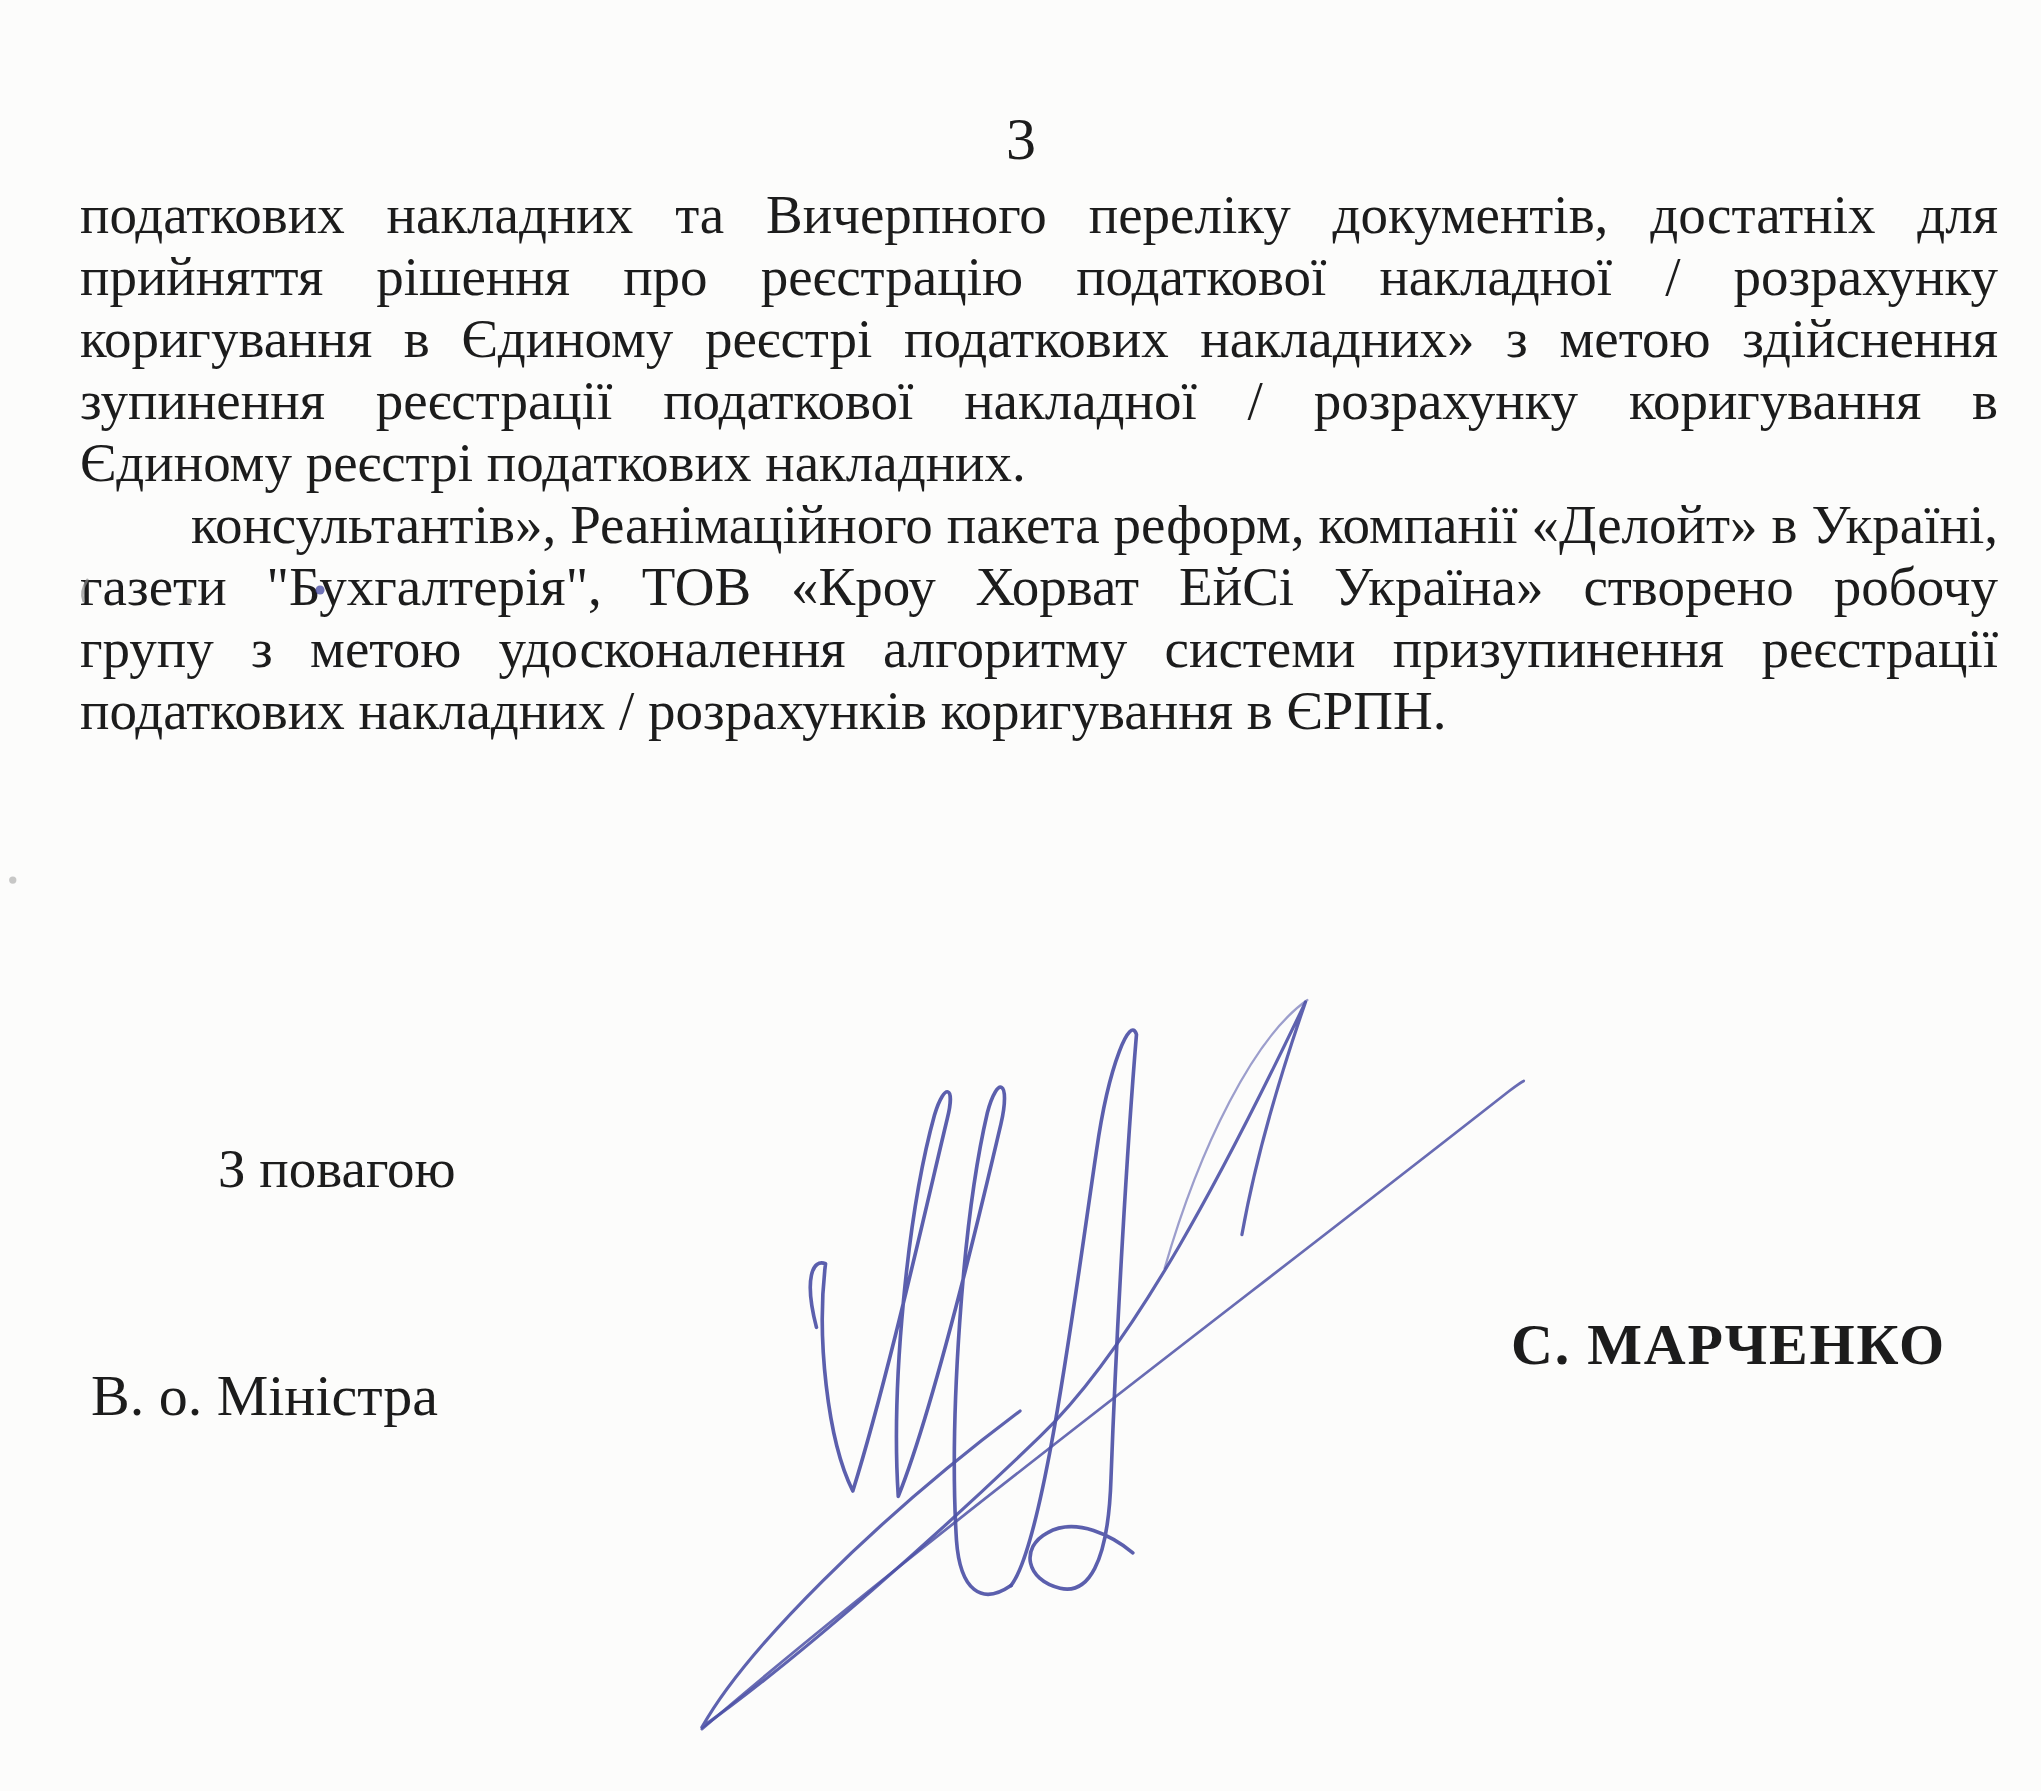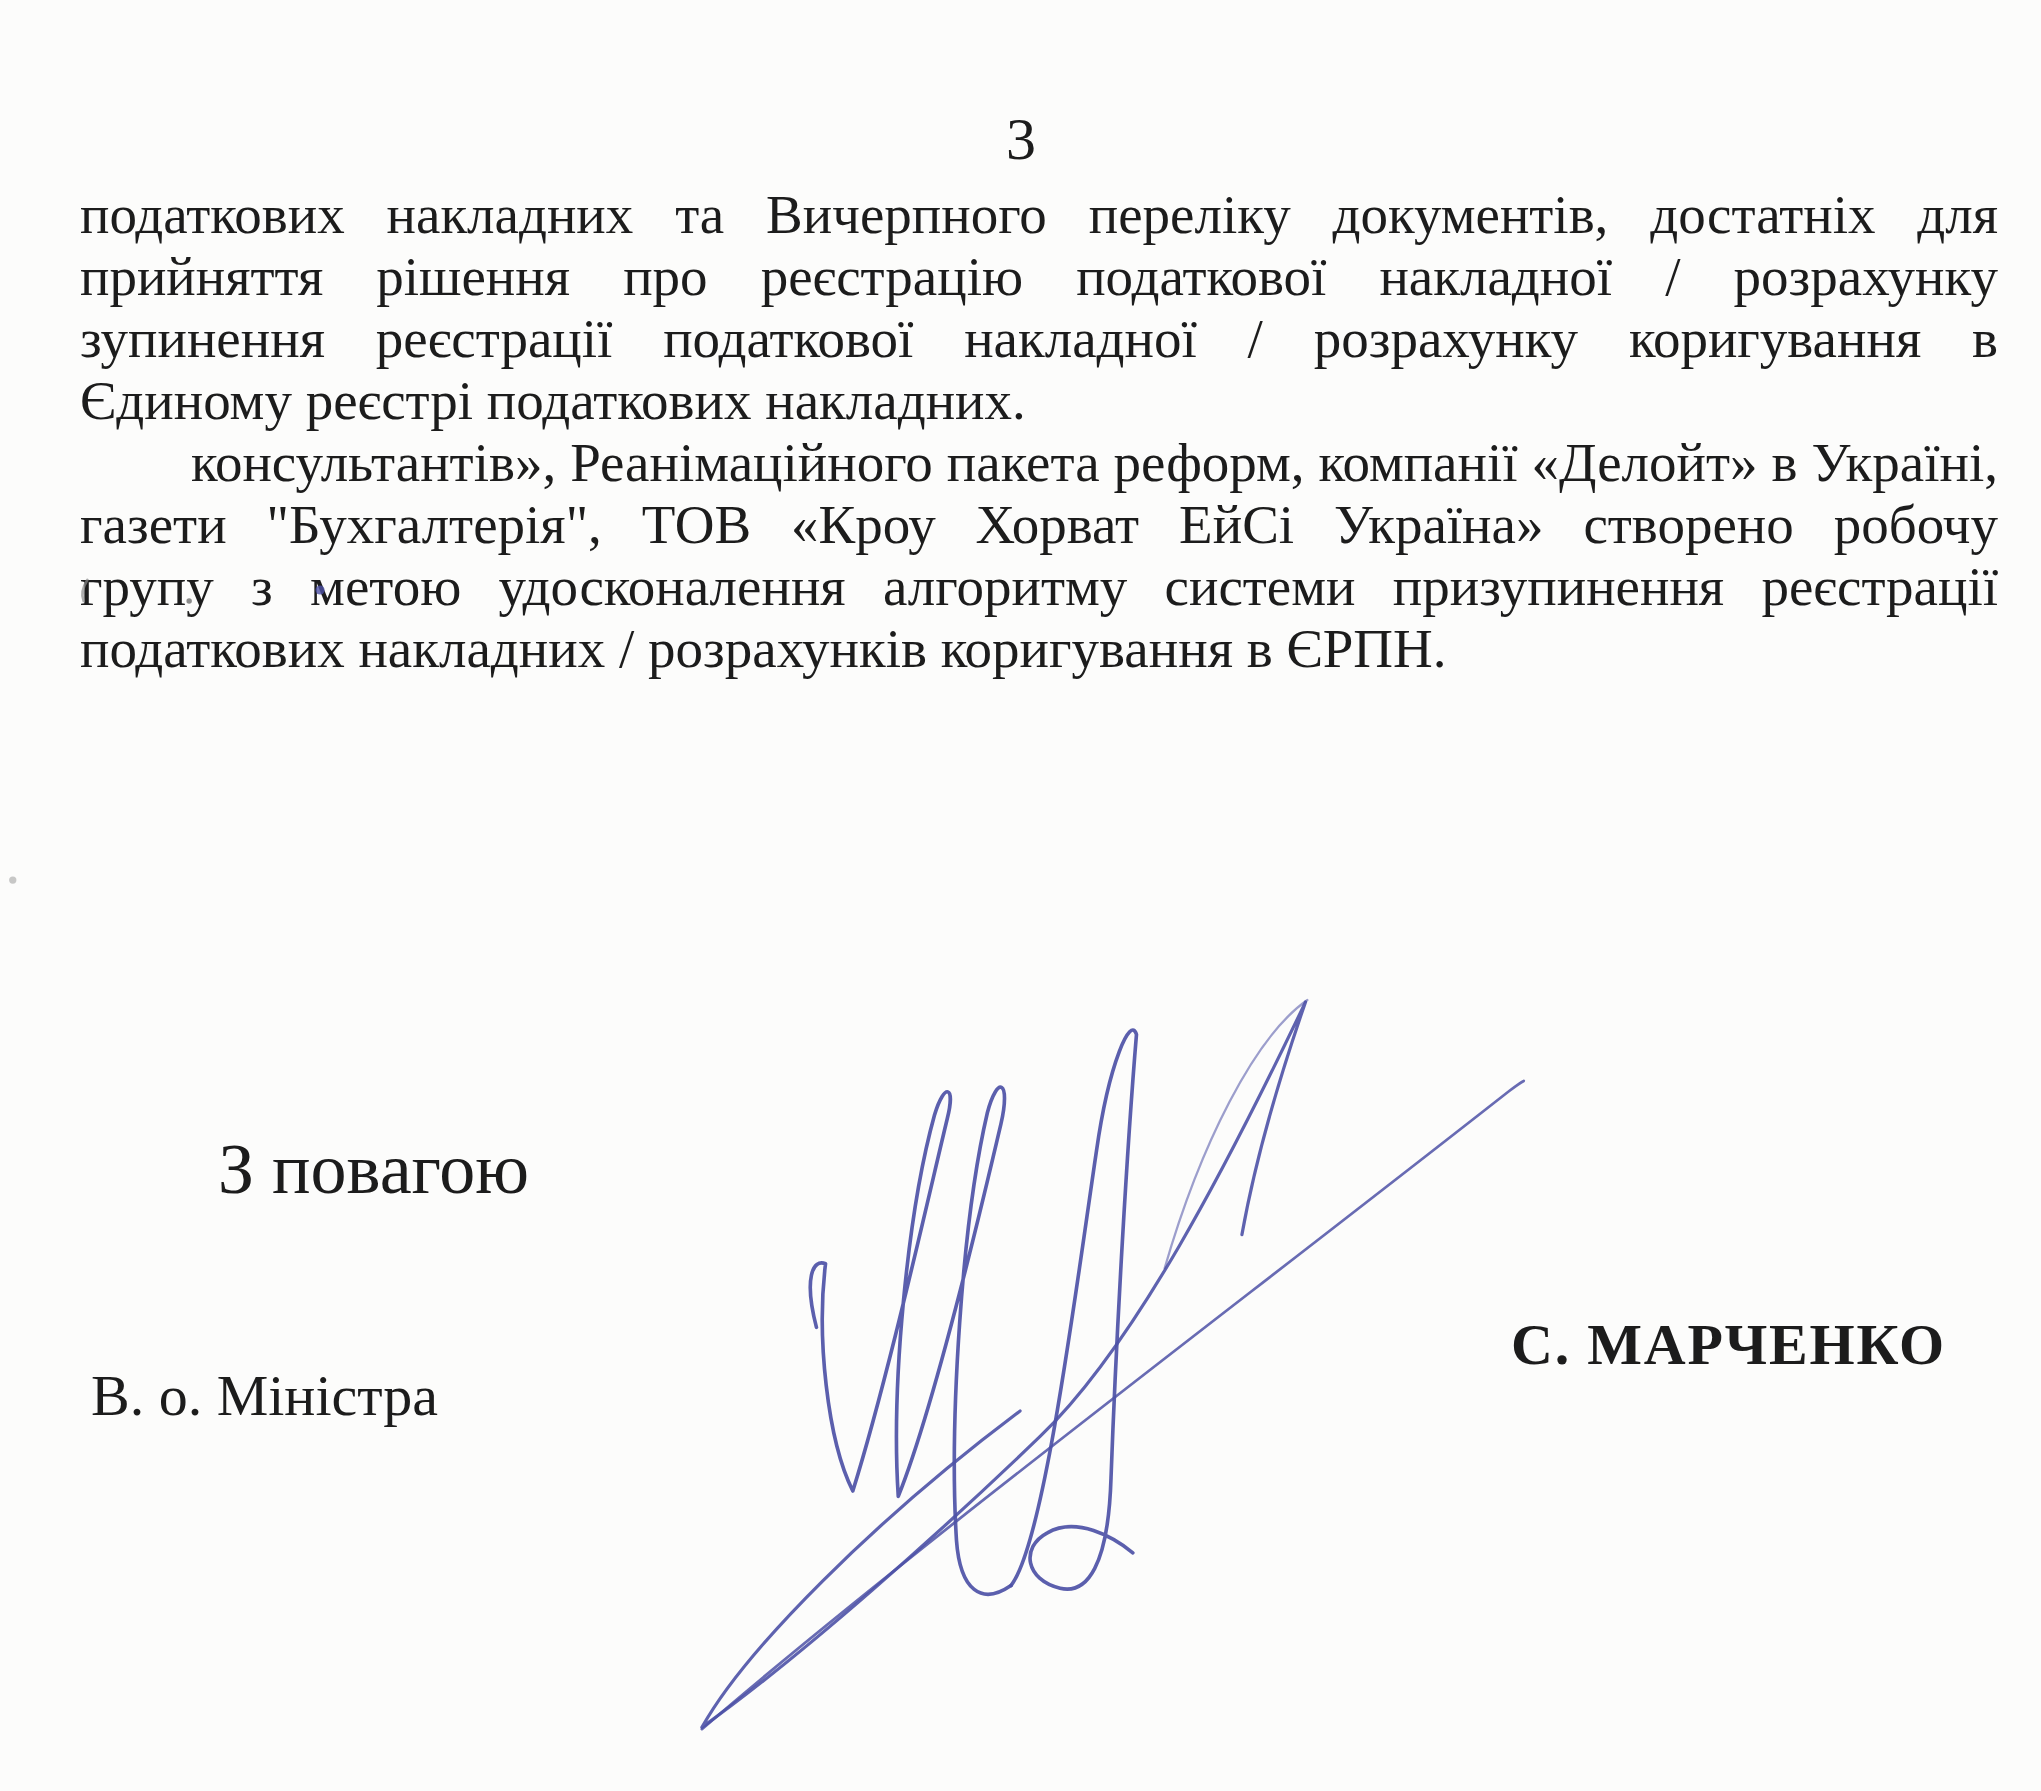--- a/index.html
+++ b/index.html
@@ -25,21 +25,21 @@
     text-align:justify;
     text-align-last:justify;
     white-space:normal;
   }
   .line.last{
     text-align-last:left;
   }
   .para2 .line:first-child{ text-indent:111px; }
   .salutation{
     position:absolute;left:218px;top:1138px;
-    font-size:72px;line-height:62px;
+    font-size:55px;line-height:62px;
   }
   .signer-title{
     position:absolute;left:91px;top:1316px;
     font-size:58px;font-weight:normal;line-height:64px;margin-top:48px;
   }
   .signer-name{
     position:absolute;left:1511px;top:1313px;
     font-size:58px;font-weight:bold;line-height:64px;
     letter-spacing:1.8px;
     font-family:Liberation Serif, serif;
@@ -54,20 +54,21 @@
 <body>
 
 <div class="page">
 
   <div class="page-number">3</div>
 
   <div class="body-text">
     <div class="para para1">
         <div class="line">податкових накладних та Вичерпного переліку документів, достатніх для</div>
         <div class="line">прийняття рішення про реєстрацію податкової накладної / розрахунку</div>
+        <div class="line">коригування в Єдиному реєстрі податкових накладних» з метою здійснення</div>
         <div class="line">зупинення реєстрації податкової накладної / розрахунку коригування в</div>
         <div class="line last">Єдиному реєстрі податкових накладних.</div>
       </div>
     <div class="para para2">
         <div class="line">консультантів», Реанімаційного пакета реформ,  компанії «Делойт» в Україні,</div>
         <div class="line">газети "Бухгалтерія", ТОВ «Кроу Хорват ЕйСі Україна»  створено робочу</div>
         <div class="line">групу з метою удосконалення алгоритму системи призупинення реєстрації</div>
         <div class="line last">податкових накладних / розрахунків коригування в ЄРПН.</div>
       </div>
   </div>

